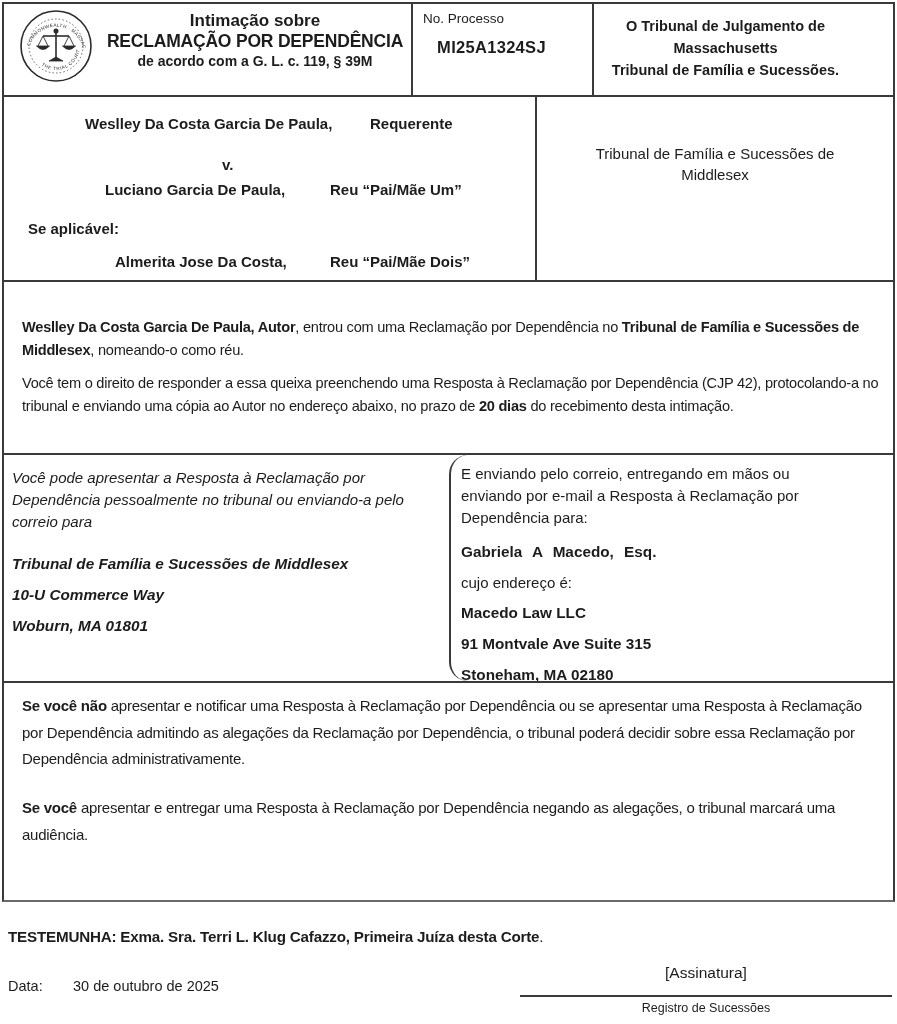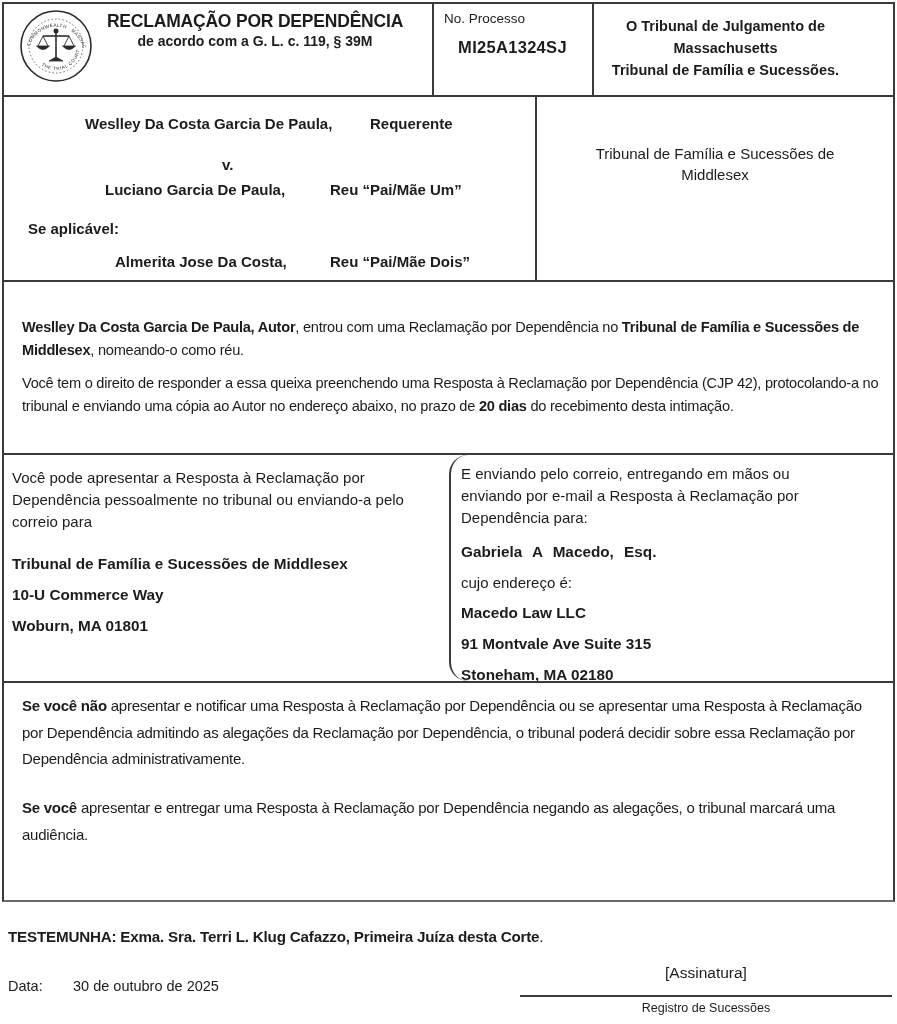--- a/index.html
+++ b/index.html
@@ -10,21 +10,21 @@
   .box{position:absolute;border:2px solid #3a3a3a;background:#fff;box-sizing:border-box;}
   .cell{position:absolute;top:0;bottom:0;box-sizing:border-box;}
   .vline{border-left:2px solid #3a3a3a;}
   .b{font-weight:bold;}
   .cond{letter-spacing:-0.25px;}
   .abs{position:absolute;white-space:nowrap;}
 
   
   #header-box{left:2px;top:2px;width:893px;height:95px;}
   .hdr-left{left:0;width:416px;}
-  .hdr-mid{left:428px;width:159px;}
+  .hdr-mid{left:407px;width:159px;}
   .hdr-right{left:588px;width:265px;}
   .seal{position:absolute;left:14px;top:4px;}
   .title-block{position:absolute;left:92px;right:6px;top:7px;text-align:center;line-height:20px;}
   .title-1{font-size:17px;font-weight:bold;}
   .title-2{font-size:17.5px;font-weight:bold;letter-spacing:-0.2px;}
   .title-3{font-size:14px;font-weight:bold;}
   .case-label{position:absolute;left:10px;top:7px;font-size:13.5px;}
   .case-number{position:absolute;left:0;right:0;top:34px;text-align:center;font-size:16.5px;font-weight:bold;letter-spacing:0.3px;}
   .court-name{position:absolute;left:10px;right:10px;top:11px;text-align:center;font-size:14.5px;font-weight:bold;line-height:22px;}
 
@@ -37,21 +37,21 @@
 
   
   #notice-box{left:2px;top:280px;width:893px;height:175px;}
   .to-line{position:absolute;left:5px;top:7px;font-size:15px;font-weight:bold;}
   .para{position:absolute;font-size:14.6px;line-height:23px;}
   #p1{left:18px;right:12px;top:34px;}
   #p2{left:18px;right:12px;top:90px;}
 
   
   #filing-box{left:2px;top:453px;width:893px;height:230px;}
-  .file-left{left:0;width:445px;padding:12px 14px 8px 8px;}
+  .file-left{left:0;width:445px;padding:12px 14px 8px 8px;font-style:italic;}
   .file-right{left:445px;width:400px;padding:8px 4px 0 10px;border-radius:19px;}
   .intro{font-size:15px;line-height:22px;}
   .addr{font-size:15.3px;font-weight:bold;margin-top:13px;}
   .addr-first{margin-top:22px;}
   .plain-line{font-size:15px;margin-top:13px;}
   .atty{word-spacing:6px;}
 
   
   #conseq-box{left:2px;top:681px;width:893px;height:221px;border-bottom-color:#6a6a6a;}
   .cpara{position:absolute;left:18px;right:30px;font-size:15px;line-height:26.5px;}
@@ -96,20 +96,21 @@
             <line x1="25" y1="28" x2="30" y2="38" stroke-width="0.9"></line>
             <path d="M18.5,38 Q25,45 31.5,38 Z" stroke-width="0.8"></path>
             <line x1="51" y1="28" x2="46" y2="38" stroke-width="0.9"></line>
             <line x1="51" y1="28" x2="56" y2="38" stroke-width="0.9"></line>
             <path d="M44.5,38 Q51,45 57.5,38 Z" stroke-width="0.8"></path>
             <path d="M31,53 L45,53 L38,49 Z" stroke-width="0.8"></path>
           </g>
         </svg>
       </div>
       <div class="title-block">
+        <div class="title-1">Intimação sobre</div>
         <div class="title-2">RECLAMAÇÃO POR DEPENDÊNCIA</div>
         <div class="title-3">de acordo com a G. L. c. 119, § 39M</div>
       </div>
     </div>
     <div class="cell hdr-mid vline">
       <div class="case-label">No. Processo</div>
       <div class="case-number">MI25A1324SJ</div>
     </div>
     <div class="cell hdr-right vline">
       <div class="court-name">

